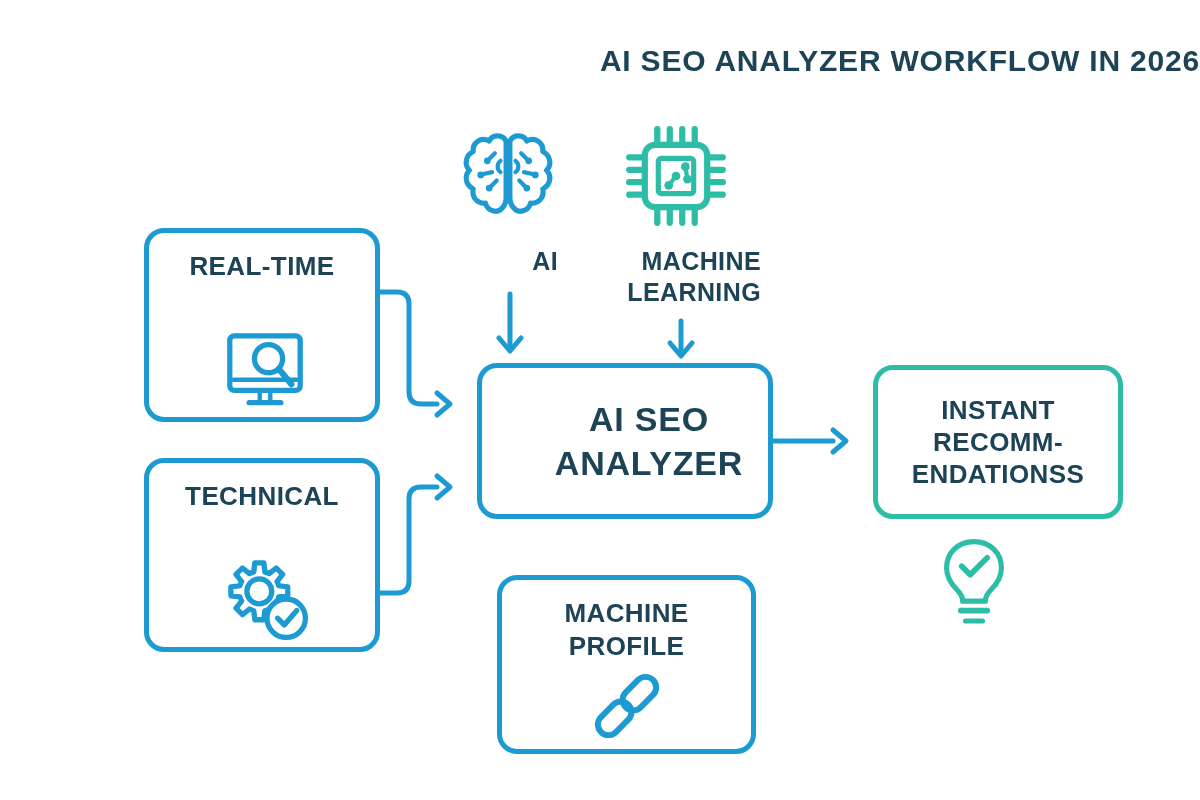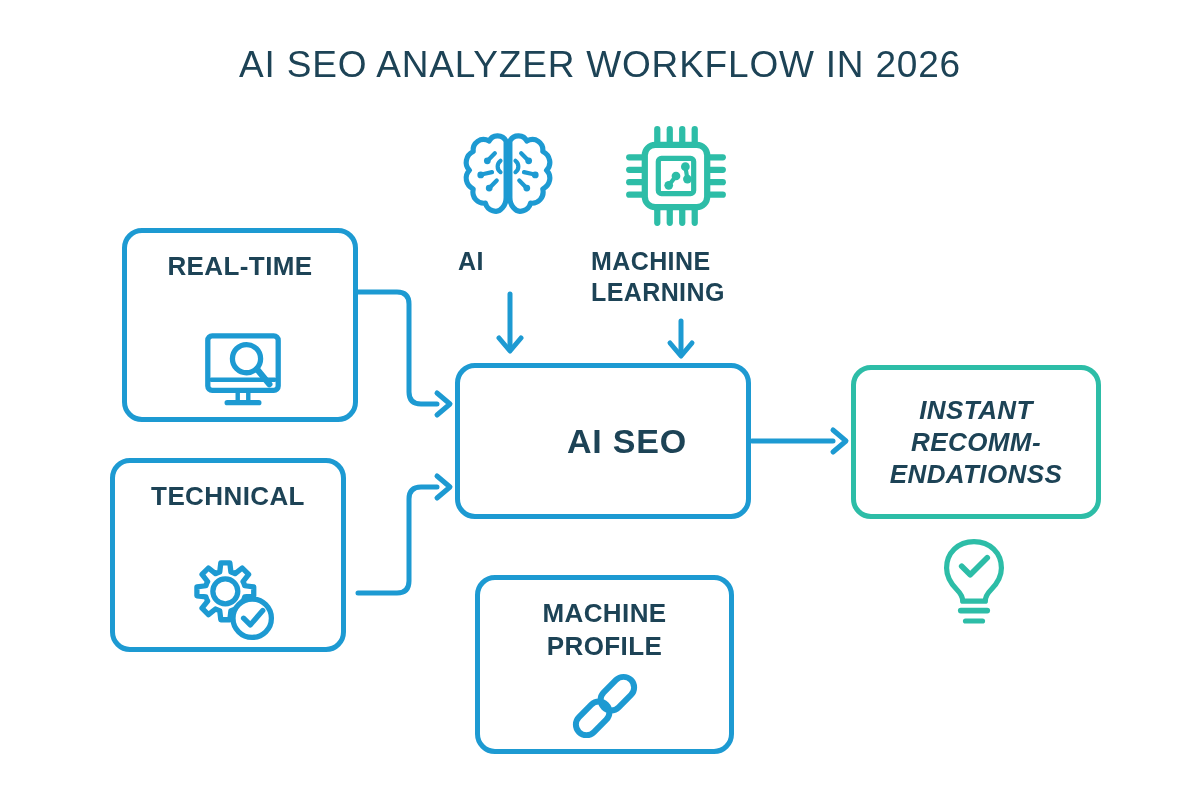--- a/index.html
+++ b/index.html
@@ -1,44 +1,44 @@
 <!DOCTYPE html>
 <html style="--blue: #1d9ad2; --teal: #2dbda7; --navy: #1d4356; --background: #ffffff;"><head>
 <meta charset="utf-8">
 <style>
   html,body{margin:0;padding:0;background:#fff;}
   .canvas{
     position:relative;width:1200px;height:800px;background:var(--background,#fff);
     font-family:"Liberation Sans", sans-serif;overflow:hidden;
   }
   .title{
-    position:absolute;left:0;top:44px;width:100%;text-align:center;
-    font-size:37px;font-weight:400;letter-spacing:.8px;color:var(--navy);
+    position:absolute;left:0;top:44px;width:100%;text-align:right;
+    font-size:30px;font-weight:700;letter-spacing:.8px;color:var(--navy);
   }
   .overlay{position:absolute;left:0;top:0;width:1200px;height:800px;}
   .overlay path{fill:none;stroke:var(--blue);stroke-width:5;stroke-linecap:round;stroke-linejoin:round;}
   .node{
     position:absolute;box-sizing:border-box;border-radius:20px;background:#fff;
-    display:flex;flex-direction:column;align-items:center;
+    display:flex;flex-direction:column;align-items:center;margin-left:22px;
   }
   .node.blue{border:5px solid var(--blue);}
   .node.teal{border:5px solid var(--teal);}
   .node .lines{display:flex;flex-direction:column;align-items:center;}
   .node .line{
     font-size:26px;font-weight:700;color:var(--navy);letter-spacing:.4px;line-height:33px;text-align:center;
   }
   .node.center-node{justify-content:center;}
   .node.center-node .line{font-size:34px;line-height:44px;letter-spacing:.8px;}
   .node.output-node{justify-content:center;}
-  .node.output-node .line{line-height:32px;font-style:italic;}
+  .node.output-node .line{line-height:32px;}
   .pad-top{padding-top:17px;}
   .icon{position:absolute;}
   .icon svg{display:block;width:100%;height:100%;}
   .topitem-label{
-    position:absolute;text-align:left;font-size:25px;font-weight:700;
+    position:absolute;text-align:right;font-size:25px;font-weight:700;
     color:var(--navy);letter-spacing:.4px;line-height:31px;
   }
   .stroke-blue{stroke:var(--blue);fill:none;stroke-linecap:round;stroke-linejoin:round;}
   .fill-blue{fill:var(--blue);stroke:none;}
   .stroke-teal{stroke:var(--teal);fill:none;stroke-linecap:round;stroke-linejoin:round;}
   .fill-teal{fill:var(--teal);stroke:none;}
 </style>
 </head>
 <body>
 
@@ -150,39 +150,40 @@
           <circle stroke-width="6" cx="54" cy="36" r="16"></circle>
           <path stroke-width="7" d="M66 48 L80 65"></path>
           <path stroke-width="5" d="M44 72 V82"></path>
           <path stroke-width="5" d="M56 72 V82"></path>
           <path stroke-width="6" d="M32 86 H68"></path>
         </g>
       </svg>
     </div>
   </div>
 
-  <div class="node blue pad-top" style="left:110px;top:458px;width:236px;height:194px;">
+  <div class="node blue pad-top" style="left:122px;top:458px;width:236px;height:194px;">
     <div class="lines">
       <div class="line">TECHNICAL</div>
     </div>
     <div class="icon" style="left:70px;top:88px;width:96px;height:96px;">
       <svg viewBox="0 0 100 100">
         <g transform="translate(-8 -8)">
           <path class="stroke-blue" stroke-width="5.5" d="M70.2 44.2 L79.6 45.3 L79.6 54.7 L70.2 55.8 A21 21 0 0 1 68.4 60.2 L74.3 67.6 L67.6 74.3 L60.2 68.4 A21 21 0 0 1 55.8 70.2 L54.7 79.6 L45.3 79.6 L44.2 70.2 A21 21 0 0 1 39.8 68.4 L32.4 74.3 L25.7 67.6 L31.6 60.2 A21 21 0 0 1 29.8 55.8 L20.4 54.7 L20.4 45.3 L29.8 44.2 A21 21 0 0 1 31.6 39.8 L25.7 32.4 L32.4 25.7 L39.8 31.6 A21 21 0 0 1 44.2 29.8 L45.3 20.4 L54.7 20.4 L55.8 29.8 A21 21 0 0 1 60.2 31.6 L67.6 25.7 L74.3 32.4 L68.4 39.8 A21 21 0 0 1 70.2 44.2 Z"></path>
           <circle class="stroke-blue" stroke-width="5.5" cx="50" cy="50" r="13"></circle>
         </g>
         <circle cx="70" cy="70" r="20" fill="#ffffff" class="stroke-blue" stroke-width="5.5" style="fill:#fff"></circle>
         <path class="stroke-blue" stroke-width="5.5" d="M61 70 L68 77 L81 62"></path>
       </svg>
     </div>
   </div>
 
   <div class="node blue center-node" style="left:455px;top:363px;width:296px;height:156px;padding-left:48px;">
     <div class="lines">
       <div class="line">AI SEO</div>
+      <div class="line">ANALYZER</div>
     </div>
   </div>
 
   <div class="node teal output-node" style="left:851px;top:365px;width:250px;height:154px;">
     <div class="lines">
       <div class="line">INSTANT</div>
       <div class="line">RECOMM-</div>
       <div class="line">ENDATIONSS</div>
     </div>
   </div>

